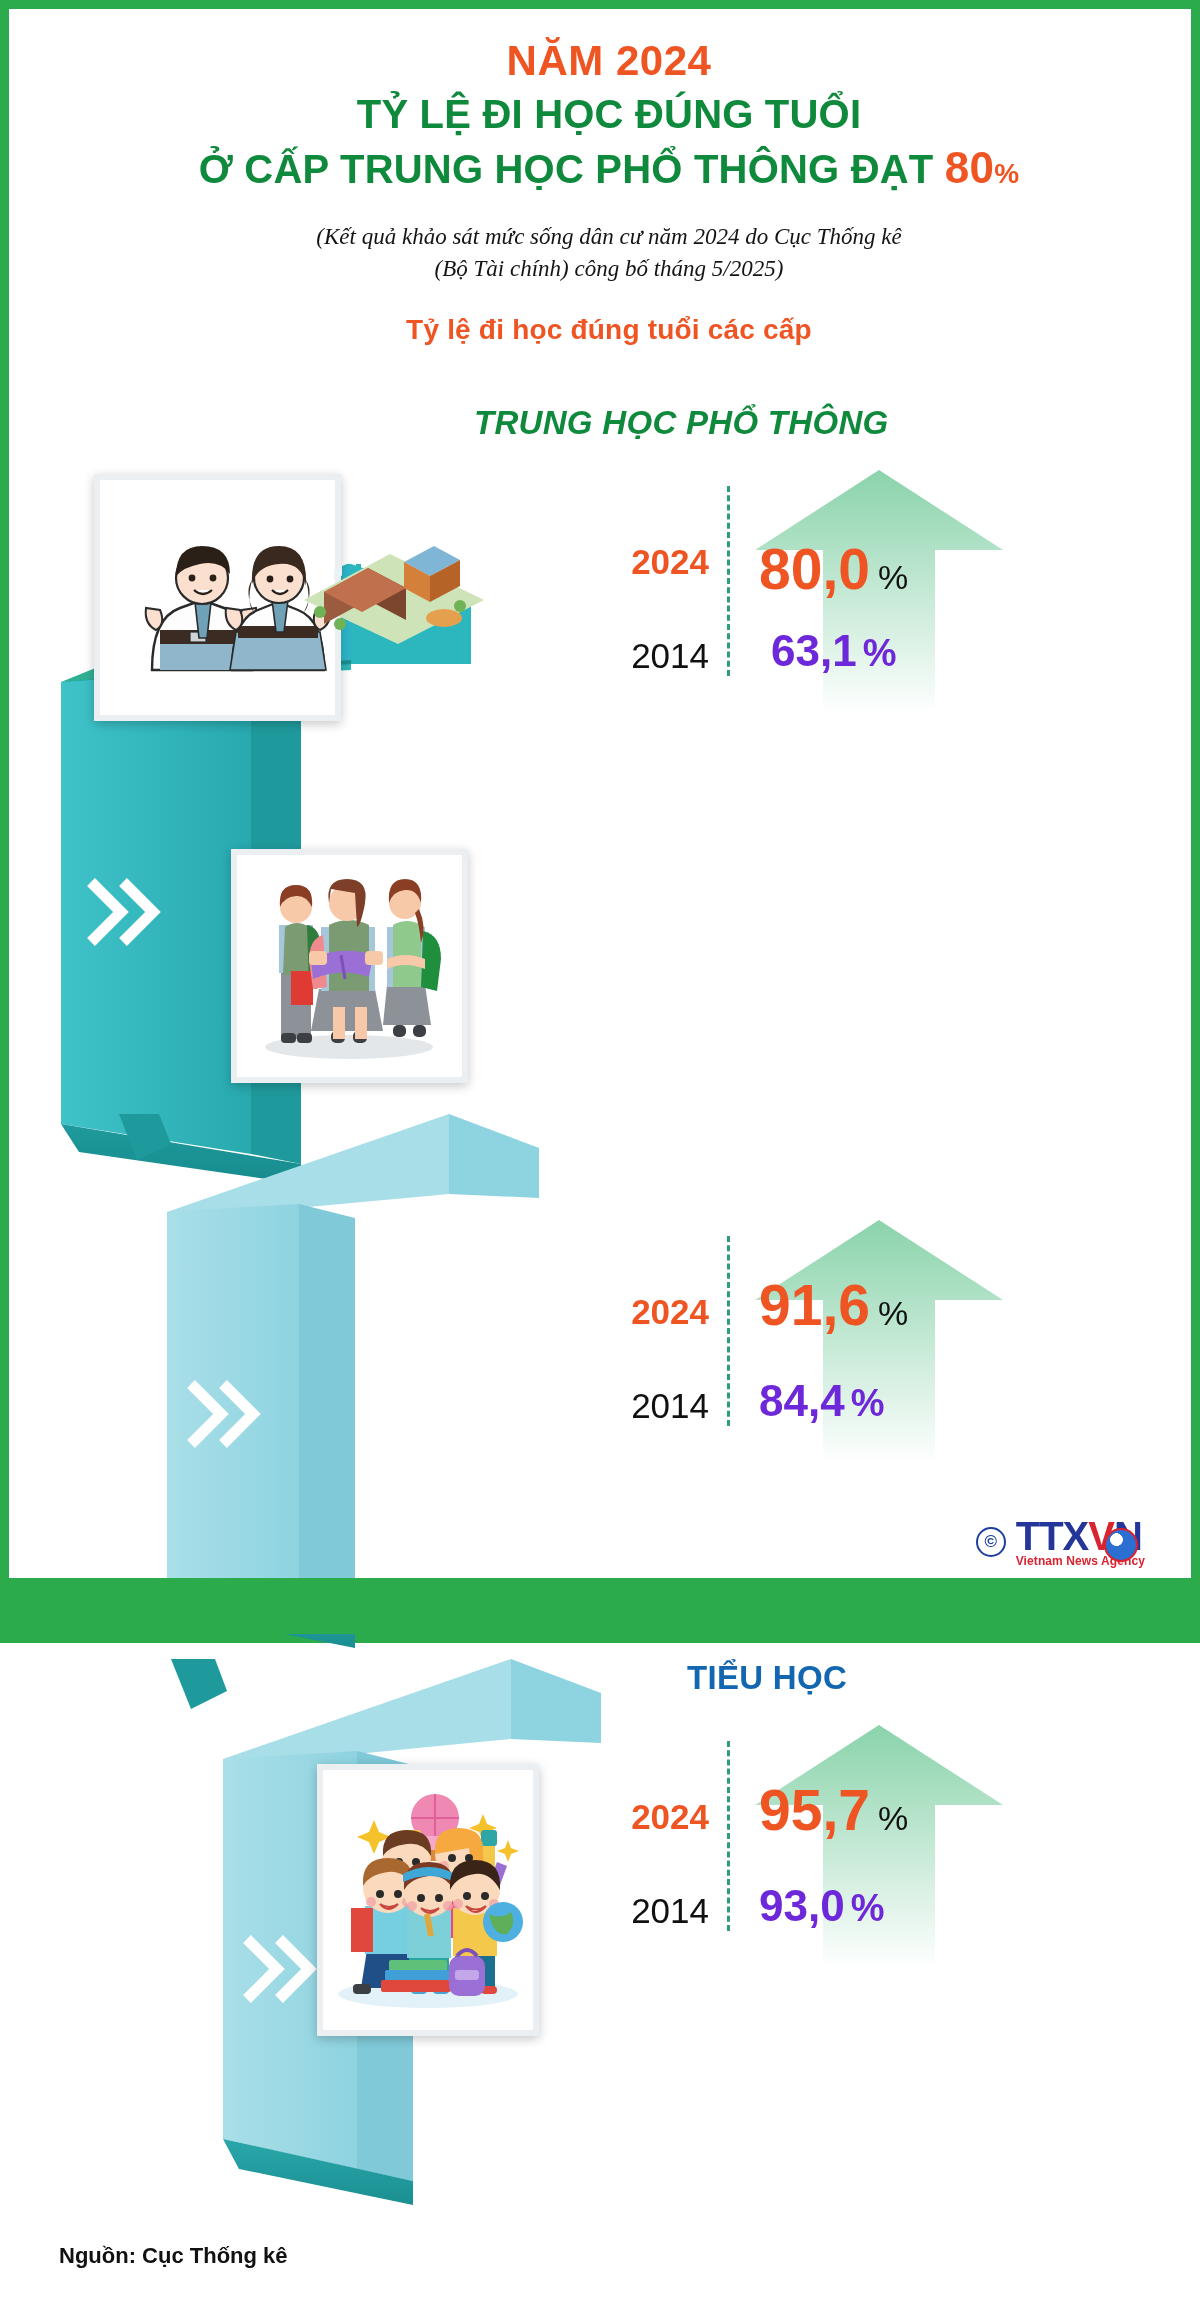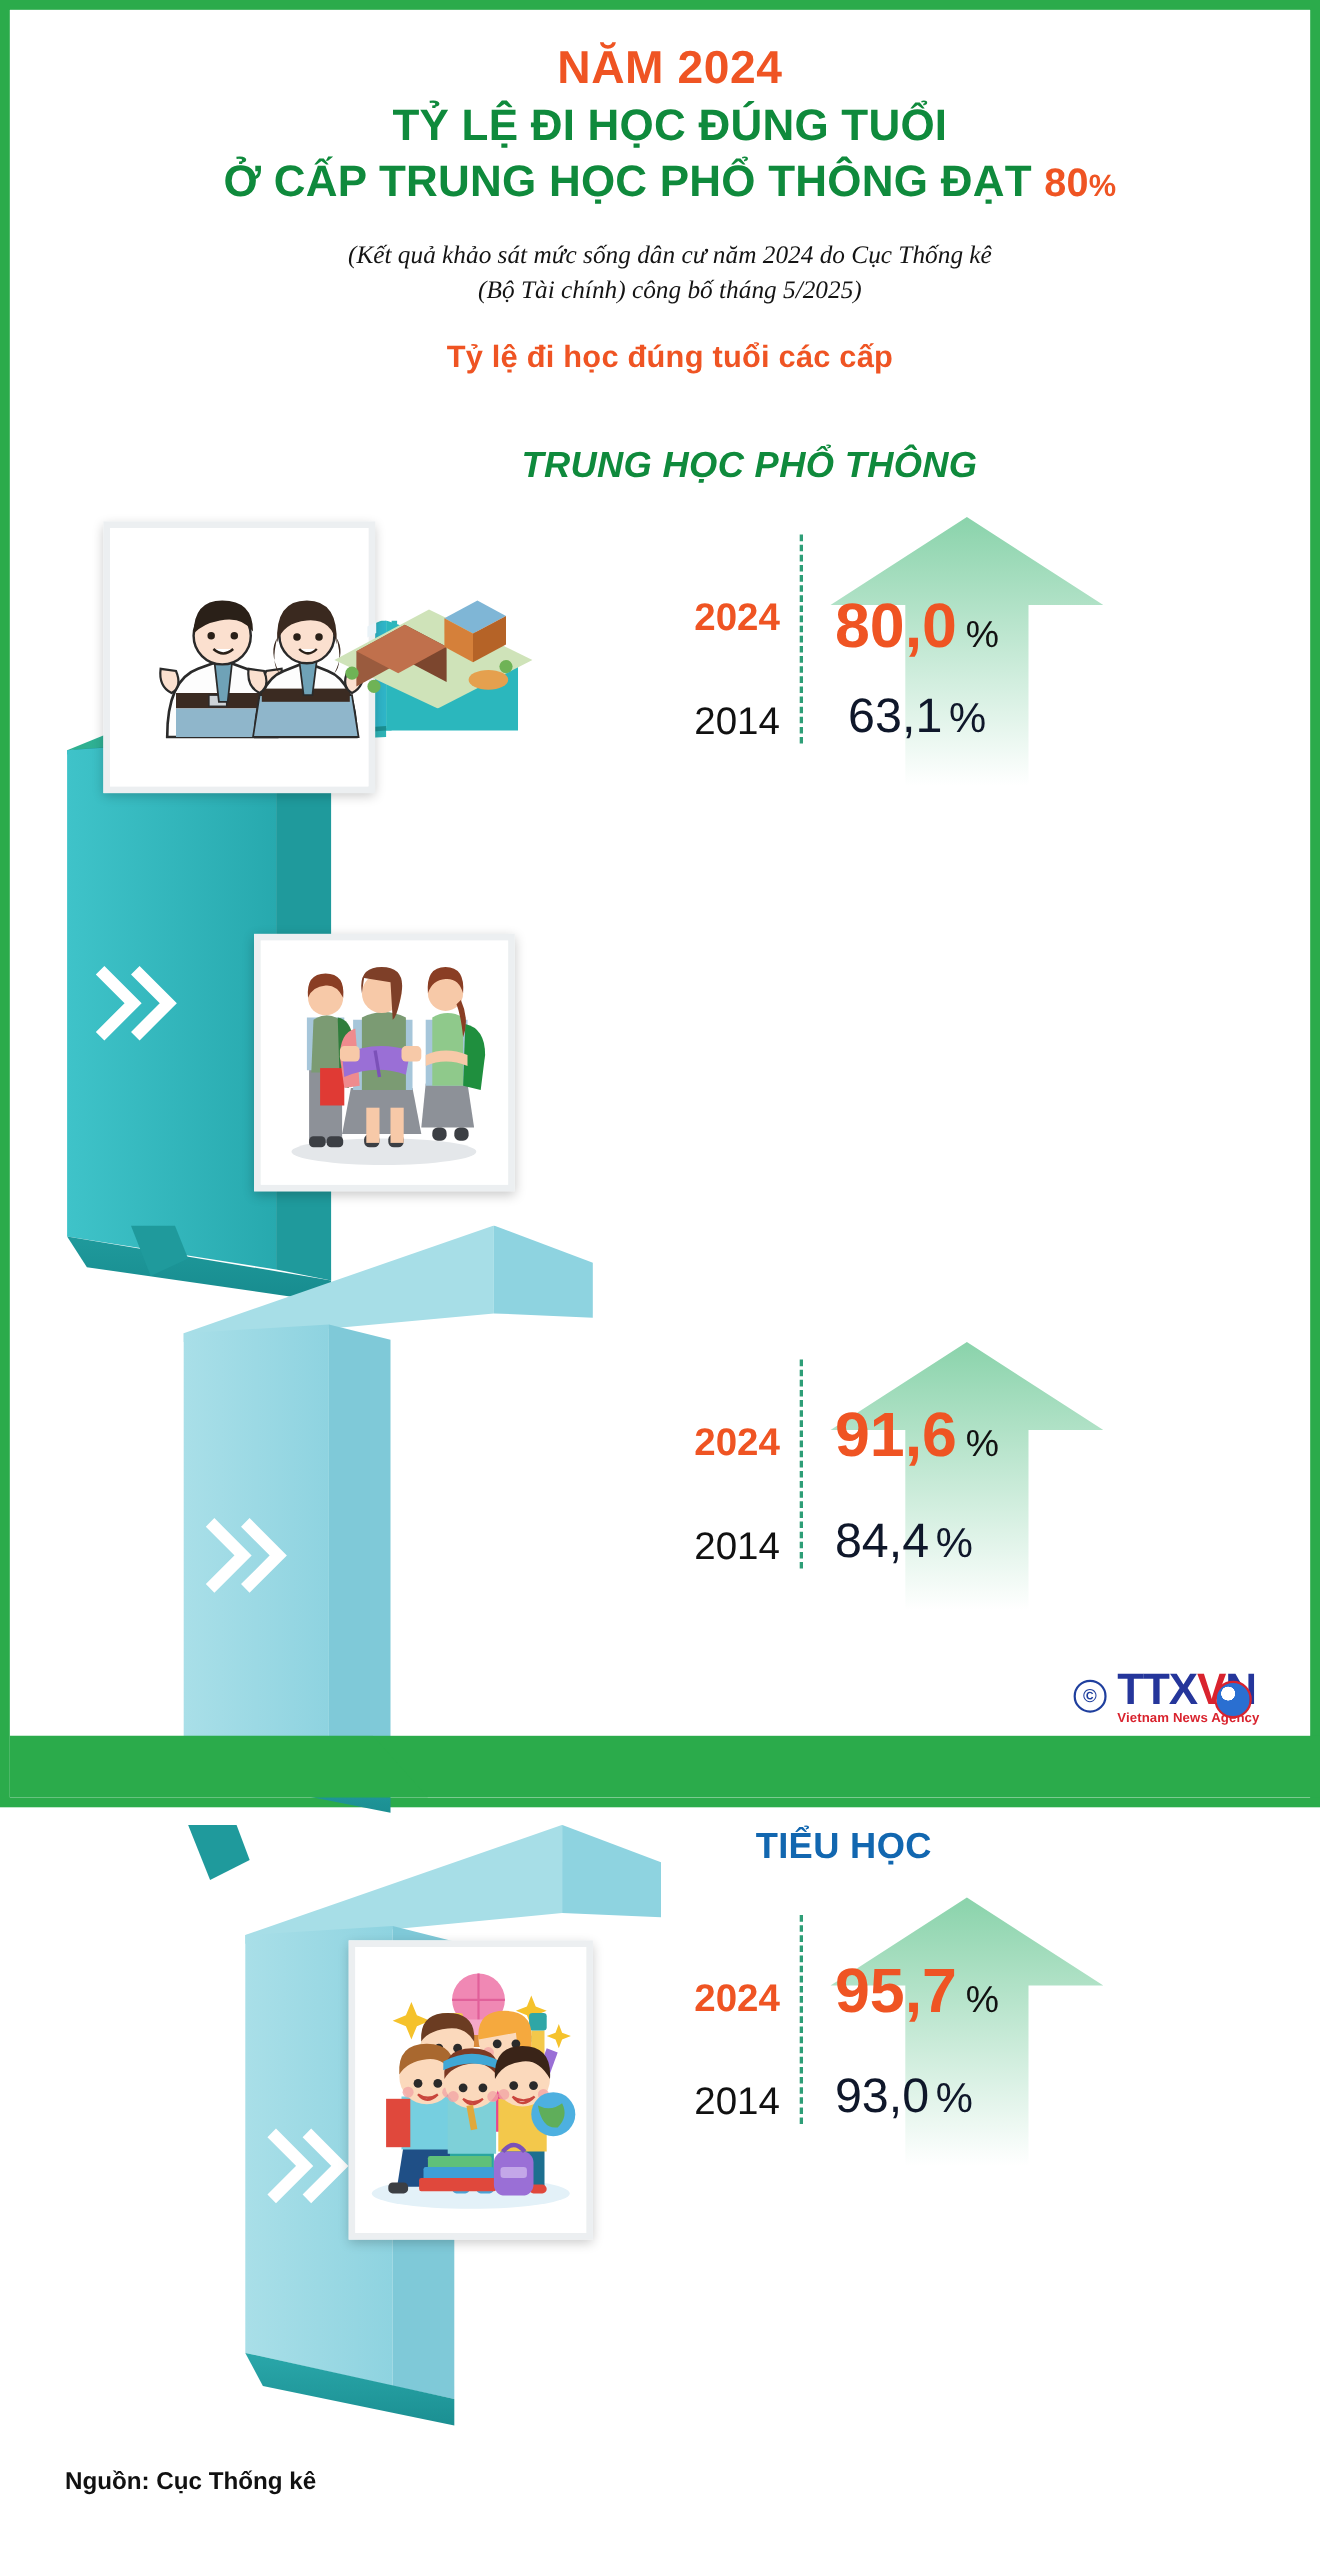--- a/index.html
+++ b/index.html
@@ -24,21 +24,21 @@
     line-height:1.12;font-family:"Liberation Sans",sans-serif;
   }
   .h-line{
     font-size:40px;font-weight:bold;color:#0f8a3c;letter-spacing:.2px;
     line-height:1.22;margin-top:6px;
   }
   .h-line2{
     font-size:40px;font-weight:bold;color:#0f8a3c;letter-spacing:.2px;
     line-height:1.22;margin-top:2px;
   }
-  .h-80{color:#ef5423;font-size:36px;font-weight:bold;}
+  .h-80{color:#ef5423;font-size:44px;font-weight:bold;}
   .h-pct{color:#ef5423;font-size:28px;font-weight:bold;}
   .h-sub{
     margin-top:26px;font-size:23px;font-style:italic;color:#141414;
     line-height:1.42;font-family:"Liberation Serif",serif;
   }
   .sec-title{
     margin-top:28px;font-size:28px;font-weight:bold;color:#ef5423;
     letter-spacing:.2px;
   }
 
@@ -70,21 +70,21 @@
     position:absolute;width:0;border-left:3px dashed #2e9e77;
   }
   .yr{
     position:absolute;white-space:nowrap;text-align:right;
   }
   .yr-2024{font-size:35px;font-weight:bold;color:#ef5423;}
   .yr-2014{font-size:35px;font-weight:normal;color:#111;}
   .val{position:absolute;white-space:nowrap;}
   .val-2024{font-size:57px;font-weight:bold;color:#ef5423;}
   .val-2024 .u{font-size:34px;font-weight:normal;color:#111;margin-left:8px;}
-  .val-2014{font-size:44px;font-weight:normal;color:#0f172a;}
+  .val-2014{font-size:44px;font-weight:bold;color:#6d28d9;}
   .val-2014 .u{font-size:38px;margin-left:6px;}
 
   
   .src{
     position:absolute;left:50px;top:2234px;font-size:22px;font-weight:bold;color:#111;
     white-space:nowrap;
   }
   .footbar{
     position:absolute;left:0;bottom:0;width:1200px;height:56px;background:#2bab4b;
   }

